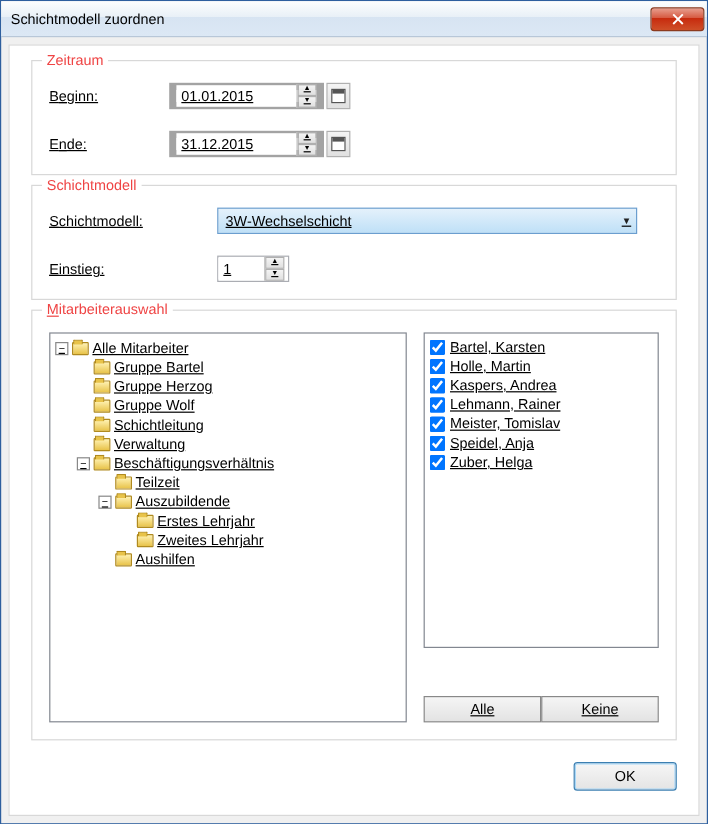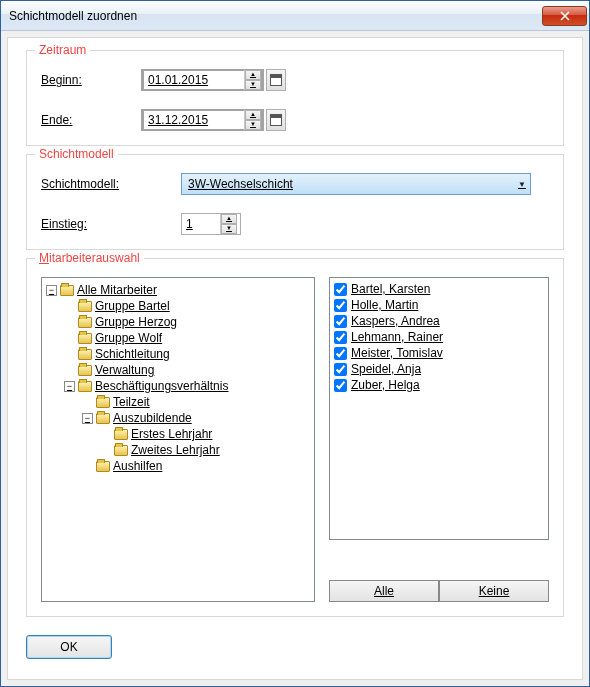--- a/index.html
+++ b/index.html
@@ -8,47 +8,47 @@
 .titlebar { height: 30px; background: linear-gradient(to bottom, #fdfefe 0%, #e8f0f7 45%, #d7e4f2 46%, #dce8f5 100%); display: flex; align-items: center; padding: 0 2px 0 8px; border-bottom: 1px solid #b8c7d8; }
 .title-text { flex: 1; color: #000; }
 .close-btn { width: 45px; height: 20px; background: linear-gradient(to bottom, #e79e8e 0%, #d6583f 45%, #c72b0e 46%, #cf4f28 100%); border: 1px solid #8b3a1f; border-radius: 3px; display: flex; align-items: center; justify-content: center; color: #fff; font-weight: bold; font-size: 11px; cursor: pointer; }
 .content { flex: 1; padding: 12px 18px 10px 18px; background: #fff; margin: 6px; border: 1px solid #d8d8d8; display: flex; flex-direction: column; gap: 8px; }
 .groupbox { border: 1px solid #d8d8d8; position: relative; padding: 18px 14px 14px 14px; }
 .group-legend { position: absolute; top: -8px; left: 8px; background: #fff; padding: 0 4px; color: #ef4444; }
 .underline { text-decoration: underline; }
 .row { display: flex; align-items: center; margin-bottom: 18px; text-decoration: underline; }
 .row:last-child { margin-bottom: 0; }
 .label { width: 100px; }
-.date-field { display: flex; align-items: center; border: 3px solid #a3a3a3; background: #fff; height: 22px; }
+.date-field { display: flex; align-items: center; border: 6px solid #a3a3a3; background: #fff; height: 22px; }
 .date-field input { border: none; outline: none; width: 100px; padding: 2px 4px; font-size: 12px; }
 .spinner { display: flex; flex-direction: column; border-left: 1px solid #c8c8c8; }
 .spin-btn { width: 16px; height: 10px; background: linear-gradient(to bottom,#f4f4f4,#e0e0e0); border: 1px solid #b0b0b0; font-size: 6px; line-height: 6px; text-align: center; cursor: pointer; }
 .cal-btn { width: 20px; height: 22px; border: 1px solid #b0b0b0; background: linear-gradient(to bottom,#f4f4f4,#e0e0e0); margin-left: 2px; display: flex; align-items: center; justify-content: center; cursor: pointer; }
 .cal-icon { width: 12px; height: 12px; border: 1px solid #555; position: relative; background: #fff; }
 .cal-icon::before { content: ""; position: absolute; top: 0; left: 0; right: 0; height: 3px; background: #555; }
 .combo { display: flex; align-items: center; justify-content: space-between; height: 22px; width: 350px; padding: 0 4px 0 6px; border: 1px solid #6b9ecf; background: linear-gradient(to bottom, #e4f1fb 0%, #bfe0f7 100%); cursor: pointer; }
 .combo-arrow { font-size: 8px; color: #222; }
 .num-field { display: flex; align-items: center; border: 1px solid #abadb3; background: #fff; height: 22px; width: 60px; }
 .num-field input { border: none; outline: none; width: 38px; padding: 2px 4px; font-size: 12px; text-align: left; }
 .emp-group { flex: 1; display: flex; flex-direction: column; text-decoration: underline; }
 .emp-body { display: flex; gap: 14px; flex: 1; }
 .tree-panel { flex: 1; border: 1px solid #828790; background: #fff; padding: 4px; overflow: auto; }
-.list-panel { width: 220px; display: flex; flex-direction: column; gap: 40px; }
+.list-panel { width: 196px; display: flex; flex-direction: column; gap: 40px; }
 .list-box { flex: 1; border: 1px solid #828790; background: #fff; padding: 3px 4px; overflow: auto; }
 .list-btns { display: flex; align-items: flex-end; }
 .list-btns button { flex: 1; height: 22px; border: 1px solid #888; background: linear-gradient(to bottom,#f5f5f5,#e3e3e3); cursor: pointer; }
 .tree-item { display: flex; align-items: center; gap: 3px; padding: 1px 0; white-space: nowrap; }
 .toggle { width: 11px; height: 11px; border: 1px solid #888; font-size: 9px; line-height: 9px; text-align: center; background: #fff; cursor: pointer; display: flex; align-items: center; justify-content: center; }
 .toggle-spacer { width: 11px; height: 11px; }
 .tree-children { padding-left: 18px; }
 .folder-icon { width: 14px; height: 11px; background: linear-gradient(to bottom,#fff2b3,#e8c34a); border: 1px solid #b08a1f; border-radius: 1px; position: relative; }
 .folder-icon::before { content:""; position:absolute; top:-3px; left:0; width:6px; height:3px; background:#e8c34a; border:1px solid #b08a1f; border-bottom:none; border-radius:1px 1px 0 0; }
 .list-item { display: flex; align-items: center; gap: 4px; padding: 1px 0; }
 .list-item input { margin: 0; }
-.footer { display: flex; justify-content: flex-end; gap: 8px; padding: 10px 0; flex-direction: column; }
+.footer { display: flex; justify-content: flex-end; gap: 8px; padding: 10px 0; }
 .footer button { width: 86px; height: 24px; border: 1px solid #8a8a8a; background: linear-gradient(to bottom,#f6f6f6,#e4e4e4); cursor: pointer; border-radius: 3px; }
 .footer button.primary { border: 1px solid #3c7fb1; box-shadow: inset 0 0 0 1px #a8d8f8; }
 </style>
 </head>
 <body>
 
 <div class="window">
   <div class="titlebar">
     <span class="title-text">Schichtmodell zuordnen</span>
     <div class="close-btn">

